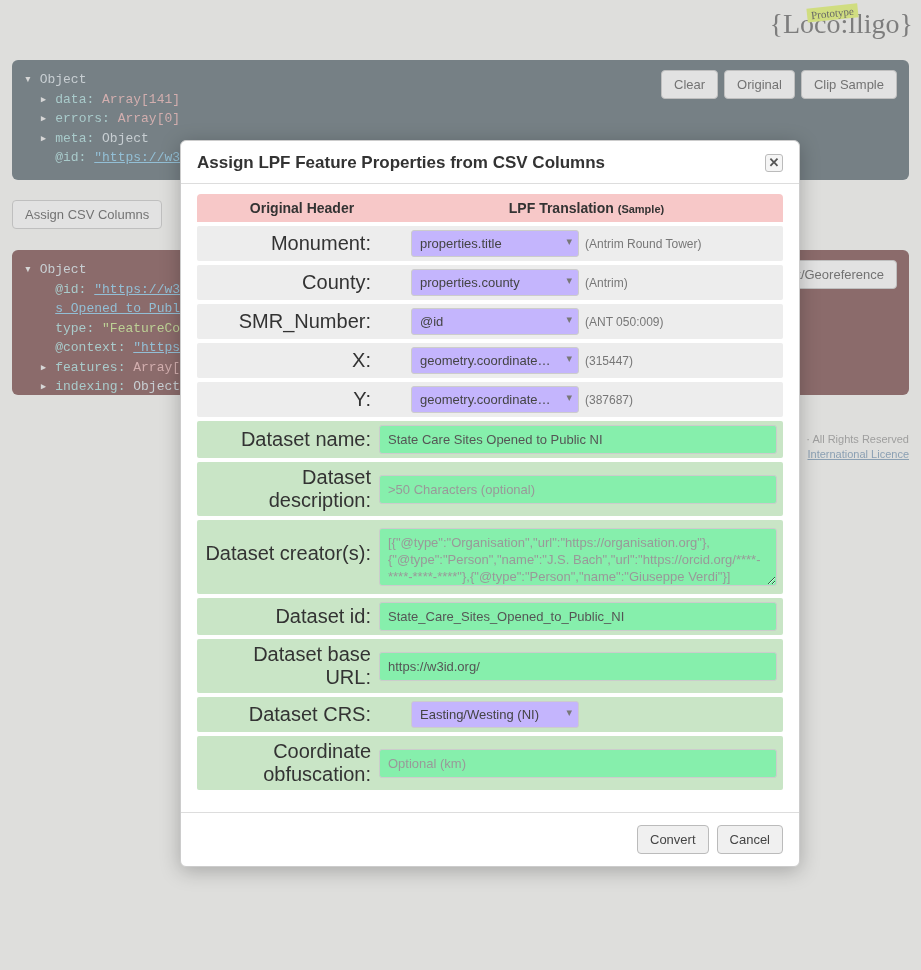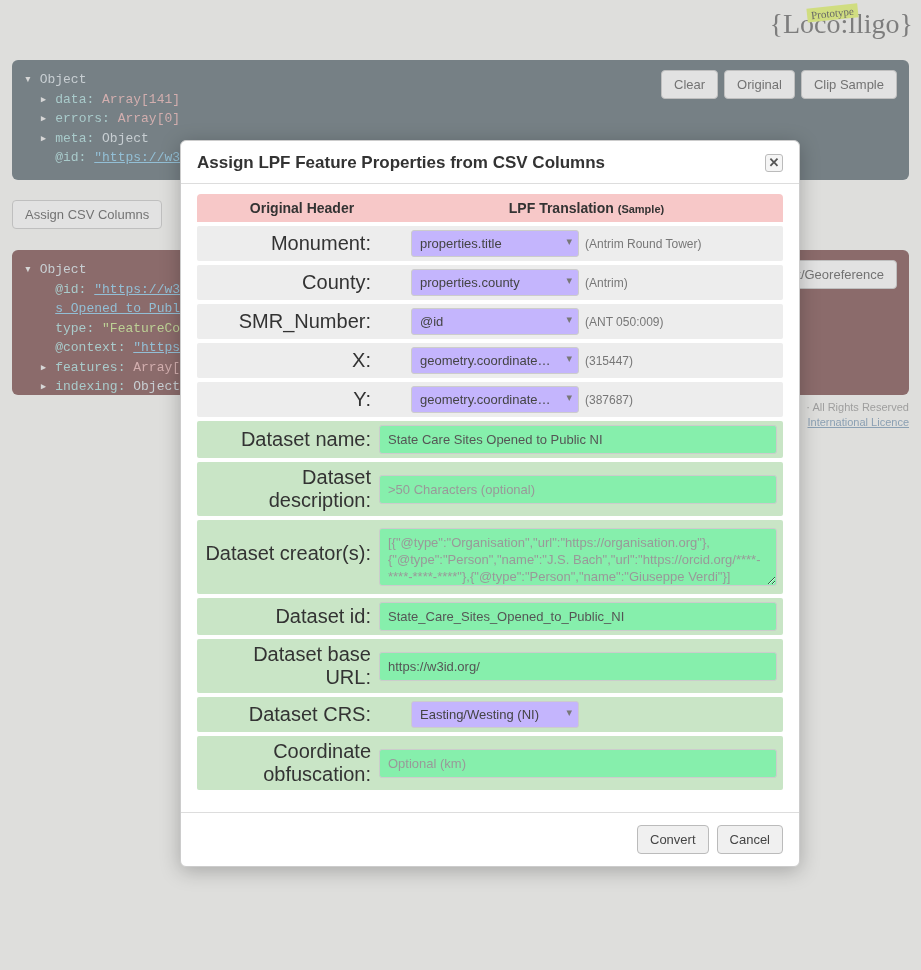--- a/index.html
+++ b/index.html
@@ -70,21 +70,21 @@
   position: absolute; top: 200px; left: 12px;
 }
 .tree-line { white-space: nowrap; }
 .tree-key { color: #c8d2d8; }
 .tree-val { color: #9cc; }
 .tree-link { color: #7bd; text-decoration: underline; }
 .tree-type { color: #b7d67a; }
 .tree-arr { color: #d8a0a0; }
 .footer {
   position: absolute;
-  top: 400px; right: 12px;
+  top: 432px; right: 12px;
   font-size: 11px;
   color: #888;
   text-align: right;
   line-height: 1.4;
 }
 .footer a { color: #6a8aa8; text-decoration: underline; }
 
 .overlay {
   position: absolute;
   inset: 0;

